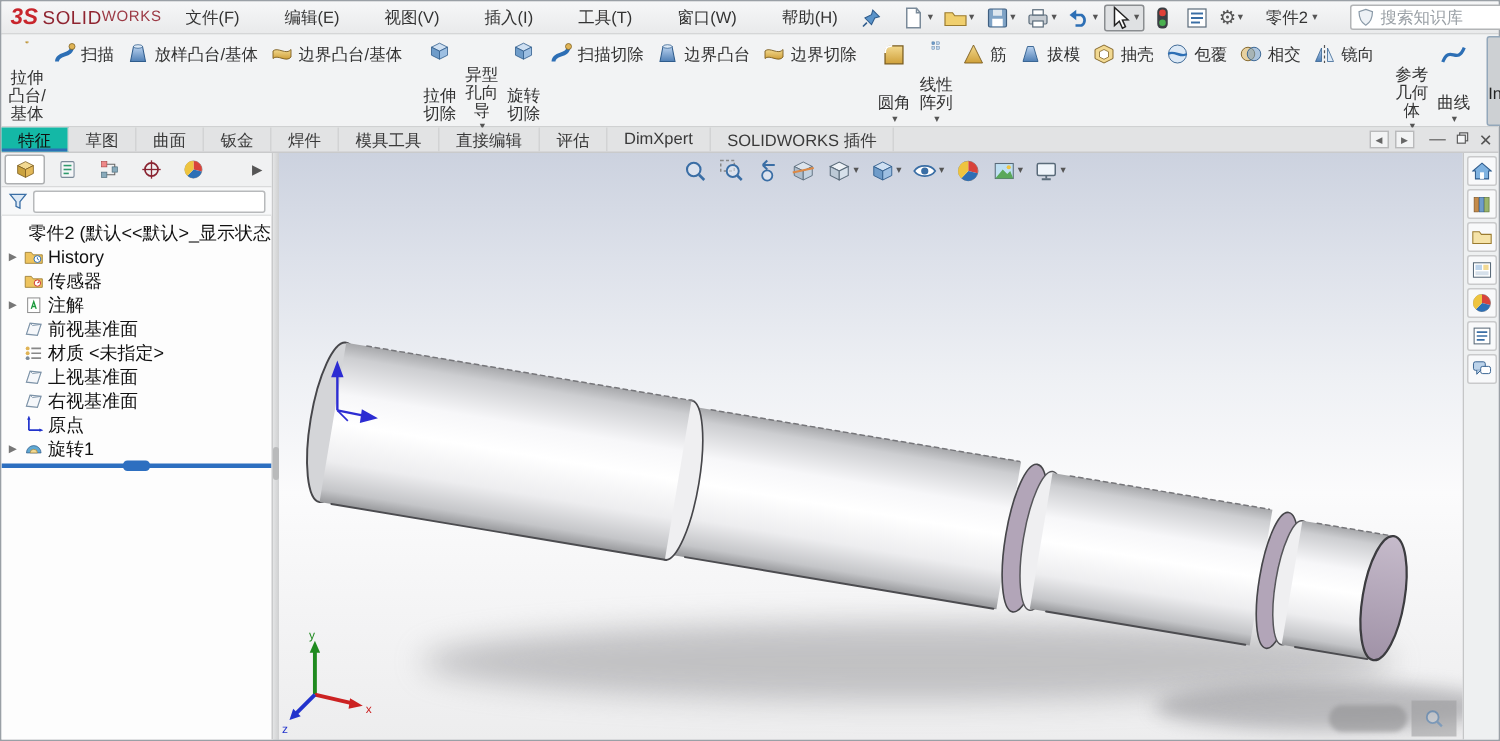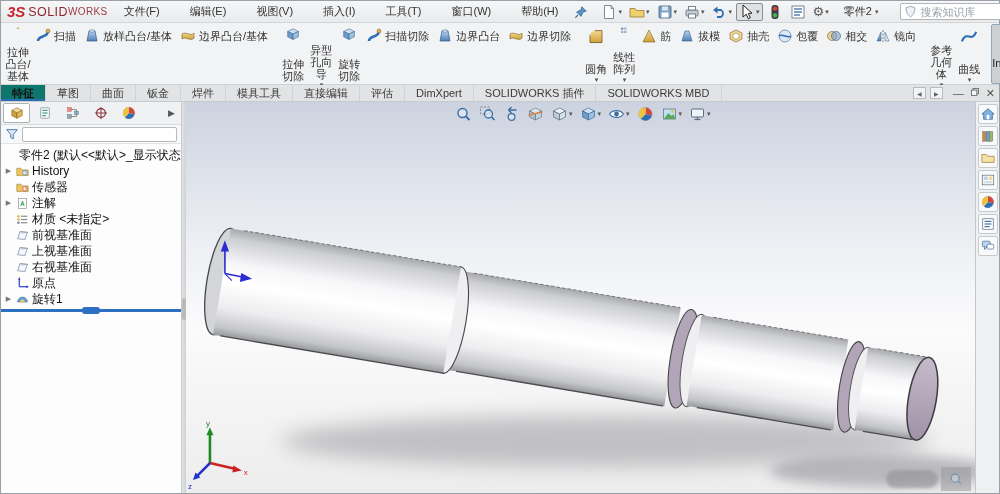--- a/index.html
+++ b/index.html
@@ -35,21 +35,21 @@
   .i3d{width:56px;margin-left:2px;display:flex;flex-direction:column;align-items:center;justify-content:center;gap:2px;background:#cdd0d3;border:1px solid #93a7ba;border-radius:2px;color:#222}
   .ic24{width:26px;height:24px}
   .ic16{width:16px;height:16px}
   .ic17{width:17px;height:16px}
   .ic14{width:14px;height:14px}
   .ic12{width:13px;height:13px}
 
   
   .tabrow{height:17px;flex:0 0 17px;background:#e2e3e4;display:flex;align-items:stretch;border-bottom:1px solid #c9cacb;font-size:11px}
   .tab{padding:0 11px;display:flex;align-items:center;color:#3a3a3a;border-right:1px solid #d2d3d4}
-  .tab.active{background:#0f766e;color:#111;box-shadow:inset 0 -2px 0 #2d6fb5;font-weight:bold}
+  .tab.active{background:#14b8a6;color:#111;box-shadow:inset 0 -2px 0 #2d6fb5;font-weight:normal}
   .tabrow-right{margin-left:auto;display:flex;align-items:center;gap:4px;padding-right:4px}
   .tab-nav{width:13px;height:12px;border:1px solid #b9babb;background:#f2f3f4;display:flex;align-items:center;justify-content:center;font-size:6px;color:#666}
   .doc-win{display:flex;gap:6px;margin-left:6px;color:#555}
 
   
   .main{flex:1;display:flex;min-height:0}
 
   
   .panel{width:181px;flex:0 0 181px;background:#fdfdfd;display:flex;flex-direction:column;border-right:1px solid #c9cacb}
   .fm-tabs{height:23px;display:flex;align-items:center;background:#f0f1f2;border-bottom:1px solid #d9dadb;padding:1px 2px;gap:1px}
@@ -593,21 +593,20 @@
     <span class="tab active">特征</span>
     <span class="tab">草图</span>
     <span class="tab">曲面</span>
     <span class="tab">钣金</span>
     <span class="tab">焊件</span>
     <span class="tab">模具工具</span>
     <span class="tab">直接编辑</span>
     <span class="tab">评估</span>
     <span class="tab">DimXpert</span>
     <span class="tab">SOLIDWORKS 插件</span>
-    <span class="tab">SOLIDWORKS MBD</span>
     <div class="tabrow-right">
       <span class="tab-nav">◀</span>
       <span class="tab-nav">▶</span>
       <div class="doc-win">
         <span>—</span>
         <span><svg style="width:10px;height:10px">
               <use href="#i-restore"></use>
             </svg></span>
         <span>✕</span>
       </div>
@@ -676,30 +675,30 @@
         <div class="tr-row">
           <span class="tr-arrow">▶</span>
           <svg class="ic12">
               <use href="#i-note"></use>
             </svg>
           <span class="tr-lbl">注解</span>
         </div>
         <div class="tr-row">
           <span class="tr-indent"></span>
           <svg class="ic12">
-              <use href="#i-mat"></use>
-            </svg>
-          <span class="tr-lbl">材质 &lt;未指定&gt;</span>
+              <use href="#i-plane"></use>
+            </svg>
+          <span class="tr-lbl">前视基准面</span>
         </div>
         <div class="tr-row">
           <span class="tr-indent"></span>
           <svg class="ic12">
-              <use href="#i-plane"></use>
-            </svg>
-          <span class="tr-lbl">前视基准面</span>
+              <use href="#i-mat"></use>
+            </svg>
+          <span class="tr-lbl">材质 &lt;未指定&gt;</span>
         </div>
         <div class="tr-row">
           <span class="tr-indent"></span>
           <svg class="ic12">
               <use href="#i-plane"></use>
             </svg>
           <span class="tr-lbl">上视基准面</span>
         </div>
         <div class="tr-row">
           <span class="tr-indent"></span>

